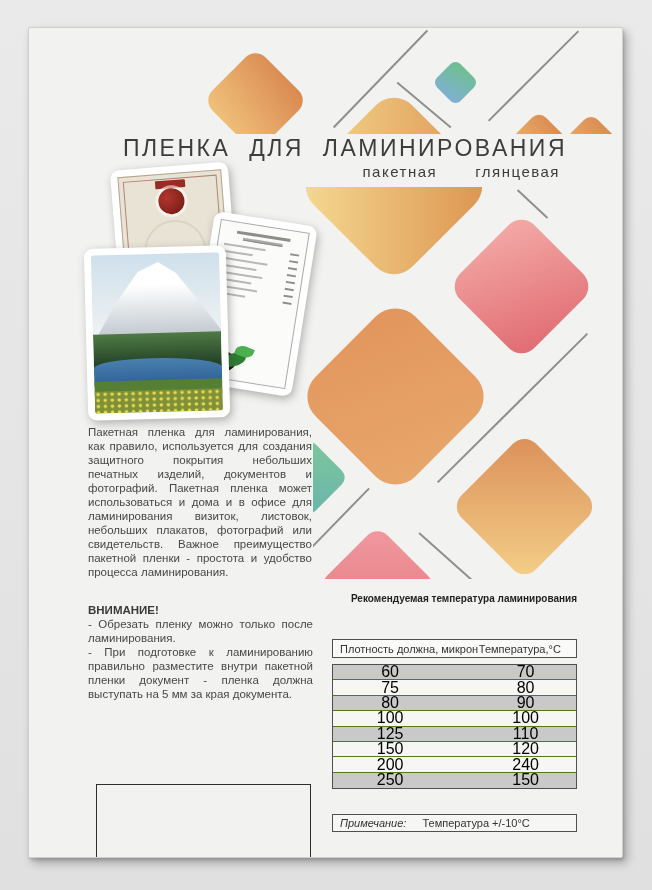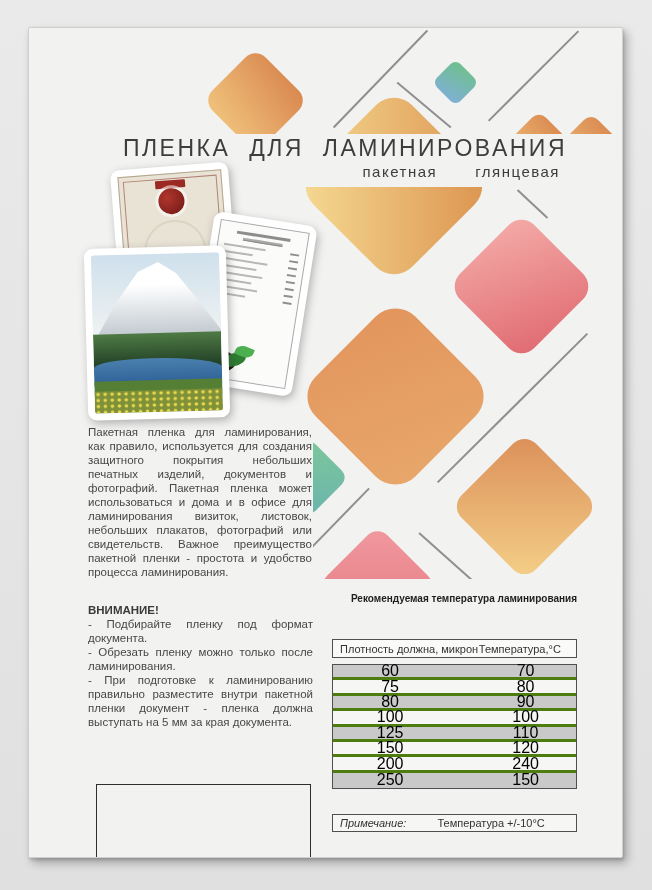--- a/index.html
+++ b/index.html
@@ -71,31 +71,31 @@
   
   .t-head { position:absolute; left:302px; width:246px; text-align:right;
             font-size:10px; font-weight:bold; color:#1f1f1f; }
   .ttable { position:absolute; left:303px; width:245px; font-size:11px; color:#333; }
   .thdr { display:flex; height:19px; align-items:center; border:1px solid #4f4f4f;
           background:#fafaf9; }
   .thdr span:first-child { flex:0 0 60%; padding-left:7px; }
   .trows { position:absolute; left:303px; top:636px; width:245px;
            border:1px solid #4f4f4f; }
   .trow { display:flex; height:15.4px; align-items:center;
-          border-bottom:3px solid #4d7c0f; background:#f6f6f5; }
+          border-bottom:1px solid #4d7c0f; background:#f6f6f5; }
   .trow:last-child { border-bottom:none; }
   .trow.gray { background:#c9c9c9; }
   .trow span { text-align:center; }
   .trow .c1 { flex:0 0 47%; }
   .trow .c2 { flex:1; padding-left:28px; }
   .tnote { position:absolute; left:303px; top:786px; width:245px; height:18px;
            display:flex; align-items:center; border:1px solid #4f4f4f;
            background:#f6f6f5; font-size:11px; color:#333; }
   .tnote .nl { padding-left:7px;font-style:italic; }
-  .tnote .nv { margin-left:31px; }
+  .tnote .nv { margin-left:16px; }
 </style>
 </head>
 <body>
 
 <div id="stage">
   <div id="page">
 
     <div class="d" style="left:189px;top:35px;width:75px;height:75px;border-radius:14px;background:linear-gradient(190deg,#d9884f,#f0c27c);"></div>
     <div class="d" style="left:410px;top:38px;width:33px;height:33px;border-radius:7px;background:linear-gradient(165deg,#6fc08c,#7fafd7);"></div>
     <div class="d" style="left:485px;top:93px;width:50px;height:50px;border-radius:10px;background:linear-gradient(190deg,#d9884f,#eebB76);"></div>
@@ -191,21 +191,20 @@
         <div class="ph" style="top:66%;height:19%;background:linear-gradient(180deg,#4a80ae,#2a5c94);border-radius:45% 55% 8px 8px / 30% 35% 4px 4px;"></div>
         <div class="ph" style="top:80%;height:9%;background:#557f35;"></div>
         <div class="ph" style="top:86%;height:14%;background-color:#7e9038;background-image:radial-gradient(#e9d94f 1.5px,transparent 2.2px);background-size:7px 6px;"></div>
       </div>
     </div>
 
     <div class="intro">Пакетная пленка для ламинирования, как правило, используется для создания защитного покрытия небольших печатных изделий, документов и фотографий. Пакетная пленка может использоваться и дома и в офисе для ламинирования визиток, листовок, небольших плакатов, фотографий или свидетельств. Важное преимущество пакетной пленки - простота и удобство процесса ламинирования.</div>
 
     <div class="warning">
       <p class="whead">ВНИМАНИЕ!</p>
-      <p>- Подбирайте пленку под формат документа.</p>
       <p>- Обрезать пленку можно только после ламинирования.</p>
       <p>- При подготовке к ламинированию правильно разместите внутри пакетной пленки документ - пленка должна выступать на 5 мм за края документа.</p>
     </div>
 
     <div class="phbox"></div>
 
     <div class="t-head" style="top:565px;">Рекомендуемая температура ламинирования</div>
 
     <div class="ttable" style="top:611px;">
       <div class="thdr">

